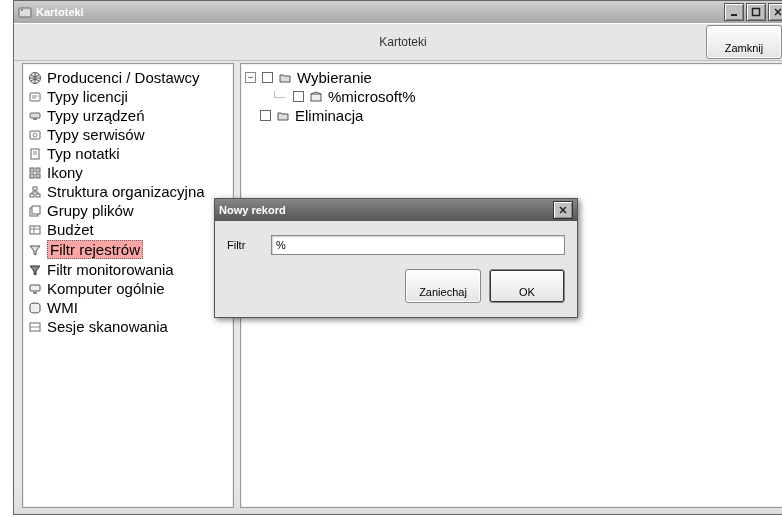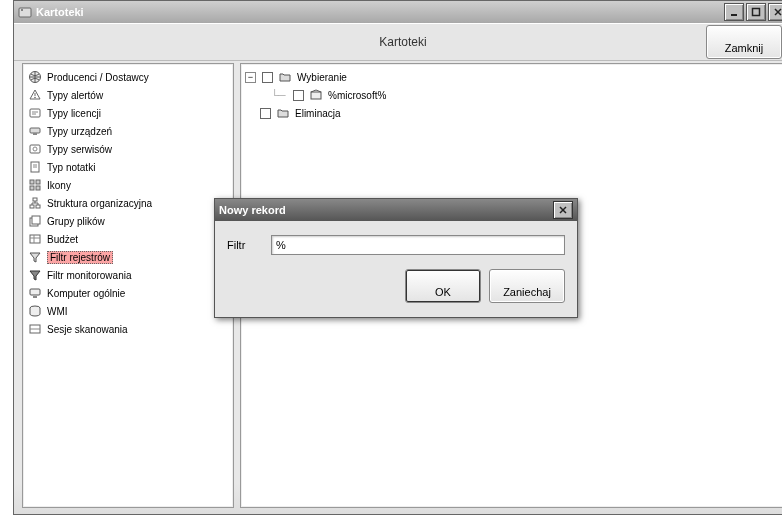--- a/index.html
+++ b/index.html
@@ -131,21 +131,21 @@
     display: inline-block;
   }
   .chk {
     width: 11px; height: 11px;
     border: 1px solid #666;
     background: #fff;
     display: inline-block;
     box-sizing: border-box;
   }
   .label {
-    font-size: 10px;
+    font-size: 15px;
   }
   .joiner {
     width: 18px;
     display: inline-block;
     text-align: left;
     color: #aaa;
     letter-spacing: -1px;
     overflow: hidden;
   }
 
@@ -265,30 +265,20 @@
               <svg width="14" height="14">
                 <circle cx="7" cy="7" r="5.5" fill="#eee" stroke="#555"></circle>
                 <path d="M2 7h10M7 2v10M3 4c3 2 5 2 8 0M3 10c3-2 5-2 8 0" stroke="#555" fill="none"></path>
               </svg>
             </span>
           <span class="label">Producenci / Dostawcy</span>
         </div>
         <div class="tree-item">
           <span class="icon">
               <svg width="14" height="14">
-                <path d="M7 2l5 9H2z" fill="#fff" stroke="#666"></path>
-                <line x1="7" y1="5" x2="7" y2="8" stroke="#666"></line>
-                <circle cx="7" cy="9.5" r="0.8" fill="#666"></circle>
-              </svg>
-            </span>
-          <span class="label">Typy alertów</span>
-        </div>
-        <div class="tree-item">
-          <span class="icon">
-              <svg width="14" height="14">
                 <rect x="2" y="3" width="10" height="8" rx="1" fill="#fff" stroke="#666"></rect>
                 <line x1="4" y1="6" x2="10" y2="6" stroke="#888"></line>
                 <line x1="4" y1="8" x2="8" y2="8" stroke="#888"></line>
               </svg>
             </span>
           <span class="label">Typy licencji</span>
         </div>
         <div class="tree-item">
           <span class="icon">
               <svg width="14" height="14">
@@ -455,17 +445,17 @@
           <line x1="8" y1="2" x2="2" y2="8" stroke="#222" stroke-width="1.5"></line>
         </svg>
     </div>
   </div>
   <div class="d-body">
     <div class="field-row">
       <span class="flabel">Filtr</span>
       <input type="text" class="tinput" value="%" style="">
     </div>
     <div class="d-buttons">
+      <button class="btn">Zaniechaj</button>
       <button class="btn default">OK</button>
-      <button class="btn">Zaniechaj</button>
     </div>
   </div>
 </div>
 
 </body></html>

